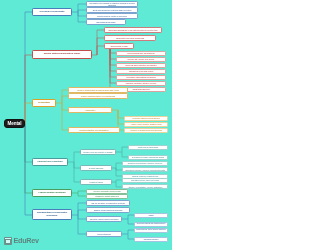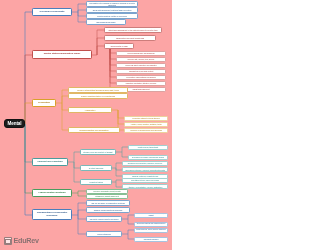--- a/index.html
+++ b/index.html
@@ -6,21 +6,21 @@
   html, body {
     margin: 0; padding: 0;
     width: 172px; height: 250px;
     background: #ffffff;
     font-family: "Liberation Sans", sans-serif;
     overflow: hidden;
   }
   #mindmap {
     position: relative;
     width: 172px; height: 250px;
-    background: #fca5a5;
+    background: #5eead4;
   }
   svg.connectors {
     position: absolute; left: 0; top: 0;
     width: 172px; height: 250px;
     pointer-events: none;
   }
   .node {
     position: absolute;
     background: #ffffff;
     border-style: solid;

